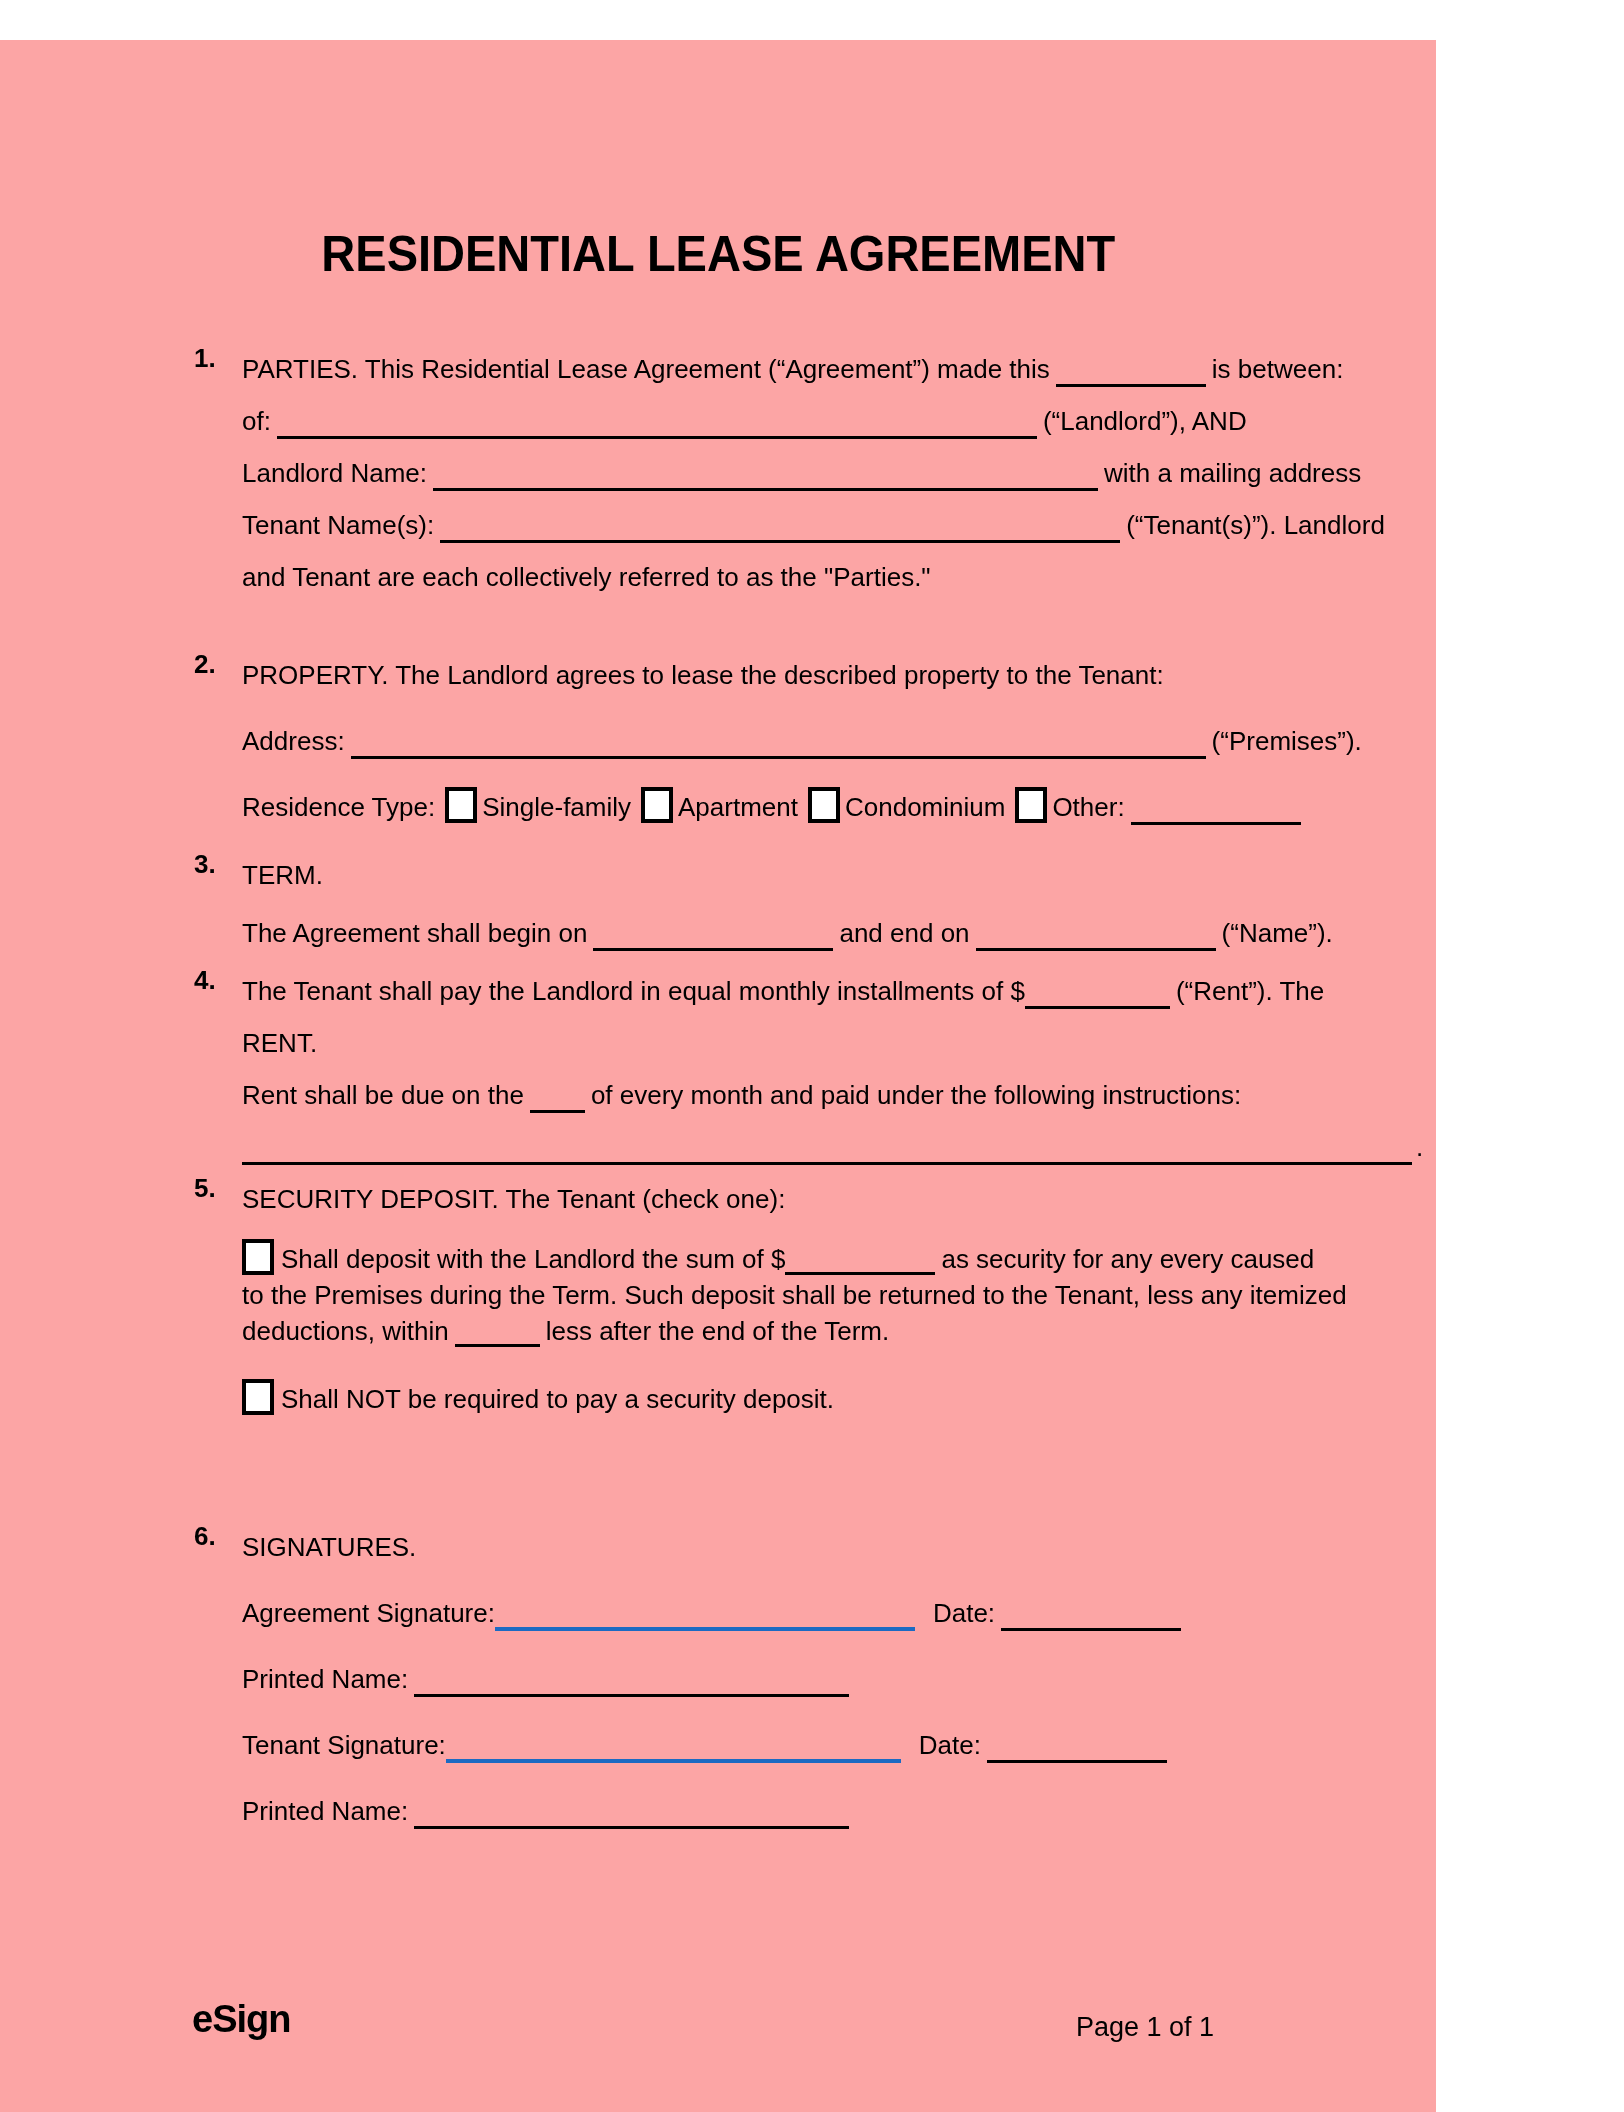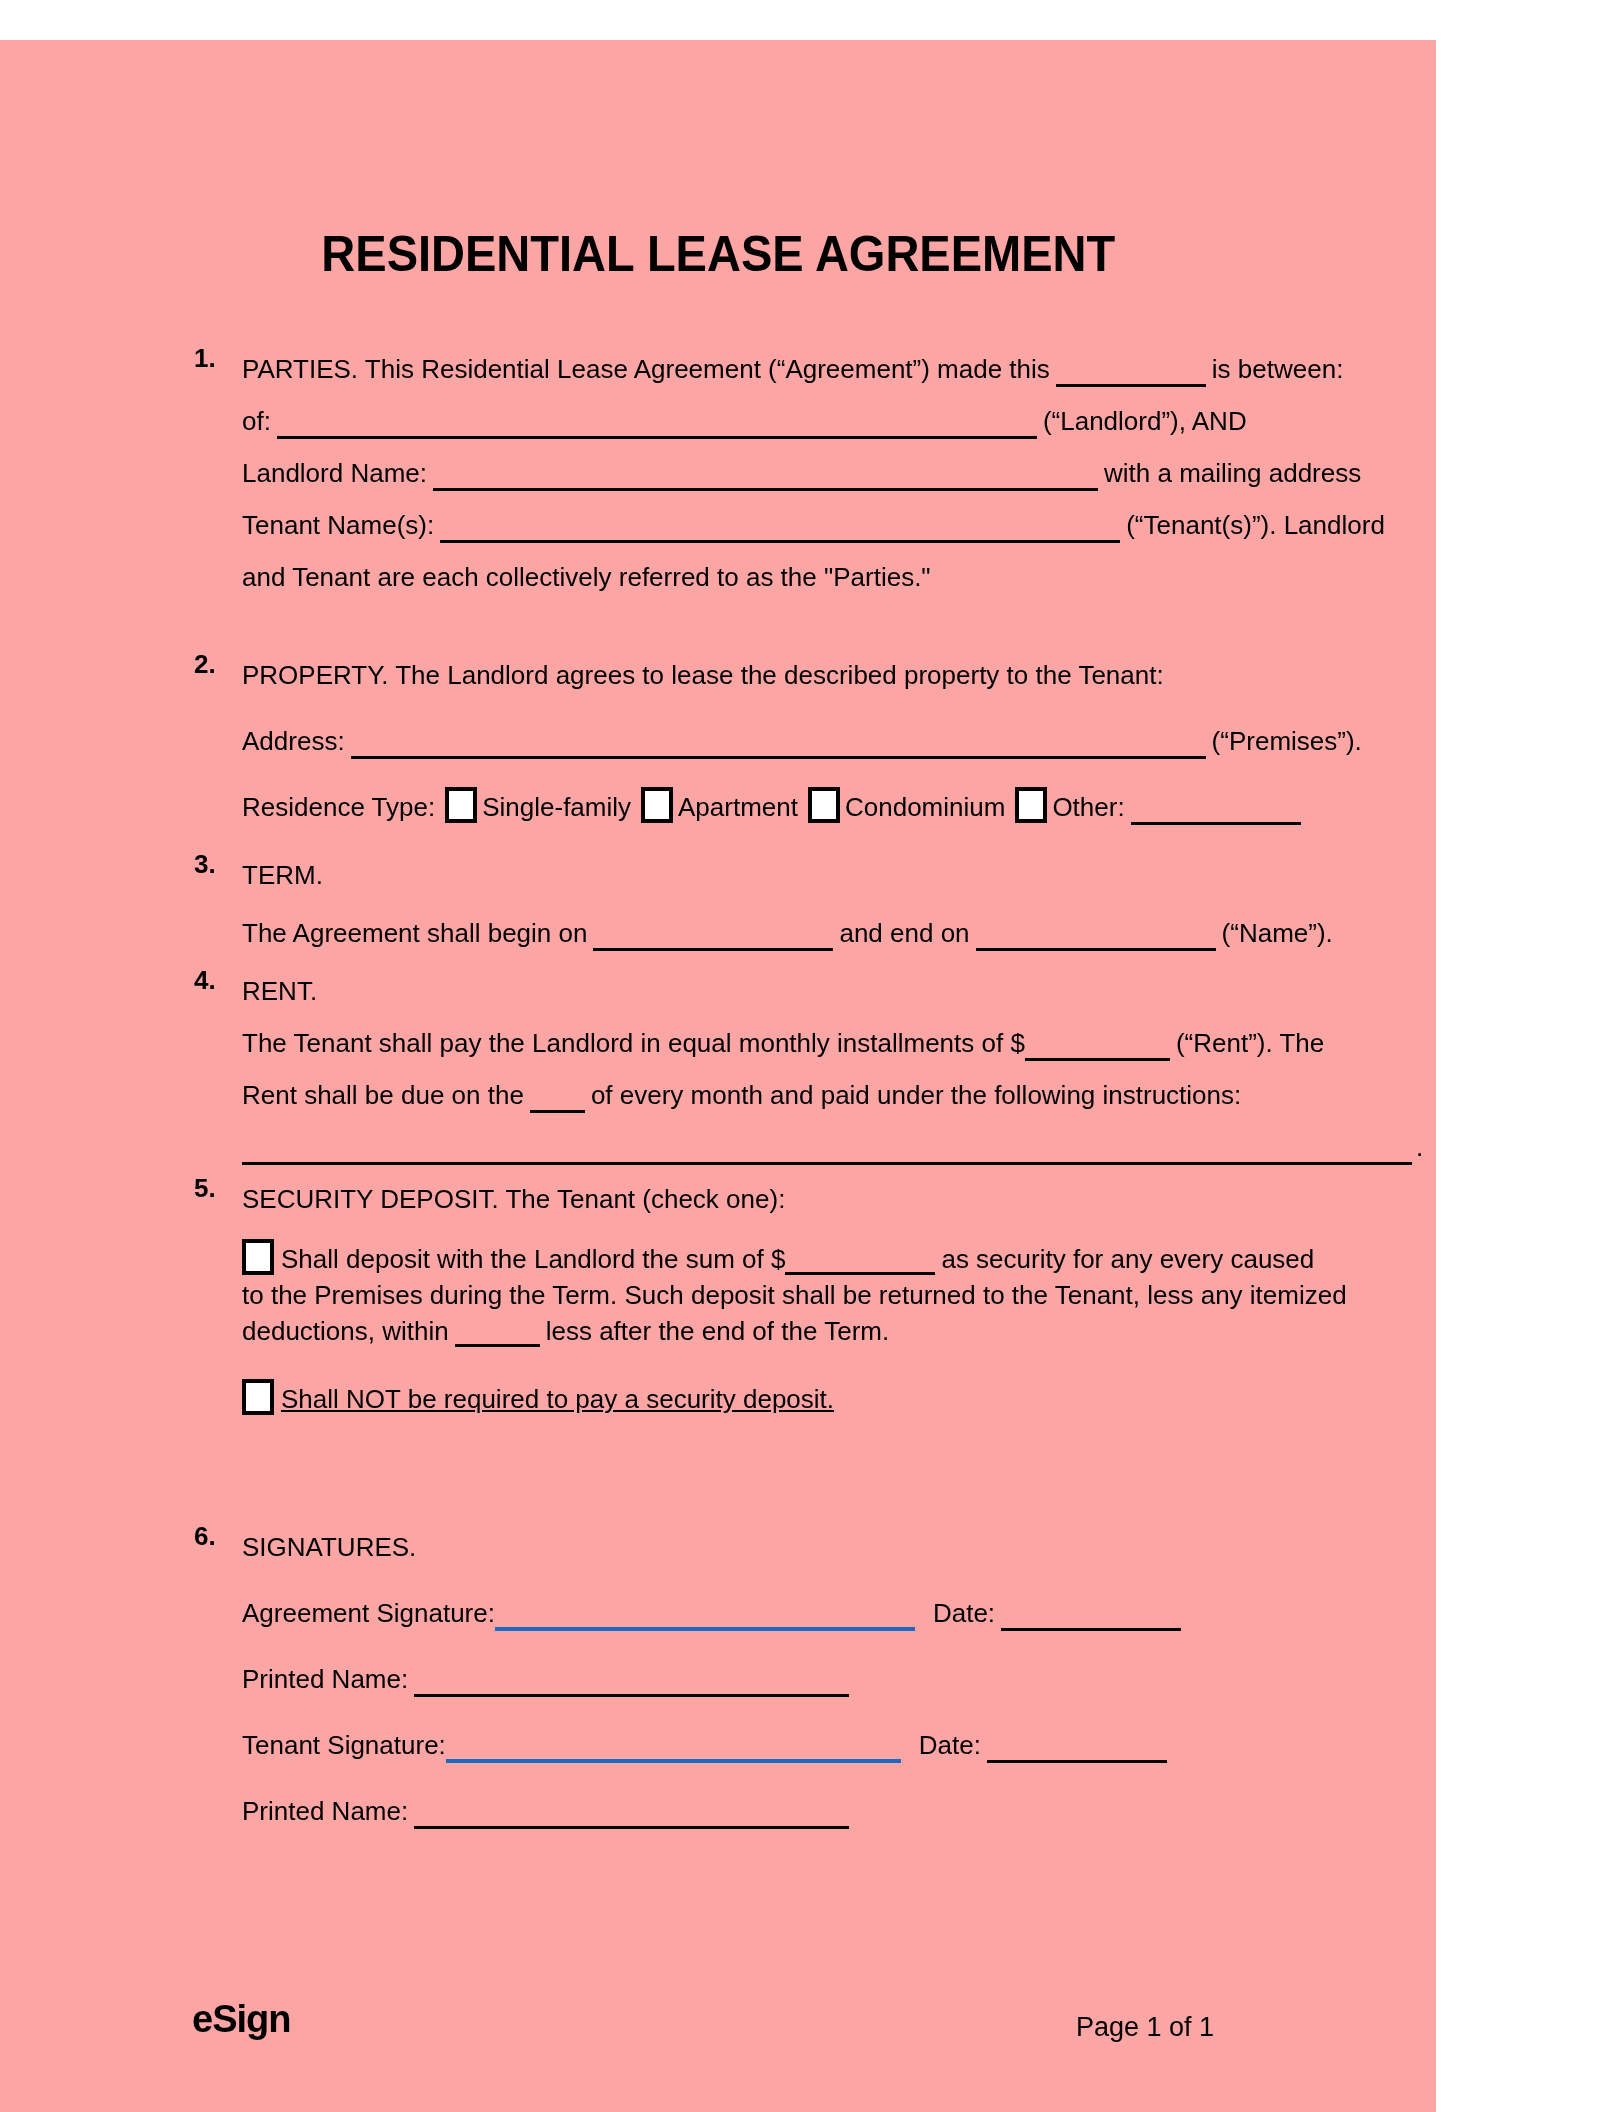--- a/index.html
+++ b/index.html
@@ -36,21 +36,21 @@
   .w760{width:760px}.w855{width:855px}.w1170{width:1170px}
 
   .sec-parties  { margin-top:60px; }
   .sec-property { margin-top:46px; }
   .sec-property .gapln { margin-top:14px; }
   .sec-term     { margin-top:16px; }
   .sec-term .gapln { margin-top:6px; }
   .sec-rent     { margin-top:6px; }
   .sec-deposit  { margin-top:0px; }
   .optA { margin-top:14px; line-height:36px; white-space:nowrap; }
-  .optB { margin-top:24px; line-height:52px; white-space:nowrap;text-decoration:underline; }
+  .optB { margin-top:24px; line-height:52px; white-space:nowrap; }
   .sec-signatures { margin-top:96px; }
   .sigrow { margin-top:14px; }
 
   .brand { position:absolute; left:192px; top:1958px; font-size:38px;
     font-weight:bold; letter-spacing:-1px; }
   .page-label { position:absolute; right:222px; top:1972px; font-size:27px; }
 </style>
 </head>
 <body>
 
@@ -85,22 +85,22 @@
       <div class="num">3.</div>
       <div class="sbody">
         <p class="ln"><span class="bold">TERM.</span></p>
         <p class="ln gapln"><span>The Agreement shall begin on</span><span class="blank w240"></span><span>and end on</span><span class="blank w240"></span><span>(“Name”).</span></p>
       </div>
     </div>
 
     <div class="sec sec-rent">
       <div class="num">4.</div>
       <div class="sbody">
+        <p class="ln"><span>The Tenant shall pay the Landlord in equal monthly installments of $</span><span class="blank w145 m0"></span><span>(“Rent”). The</span></p>
         <p class="ln"><span class="bold">RENT.</span></p>
-        <p class="ln"><span>The Tenant shall pay the Landlord in equal monthly installments of $</span><span class="blank w145 m0"></span><span>(“Rent”). The</span></p>
         <p class="ln"><span>Rent shall be due on the</span><span class="blank w55"></span><span>of every month and paid under the following instructions:</span></p>
         <p class="ln"><span class="blank w1170 longline"></span><span>.</span></p>
       </div>
     </div>
 
     <div class="sec sec-deposit">
       <div class="num">5.</div>
       <div class="sbody">
         <p class="ln"><span class="bold">SECURITY DEPOSIT.</span> <span>The Tenant (check one):</span></p>
         <div class="optA opt">

